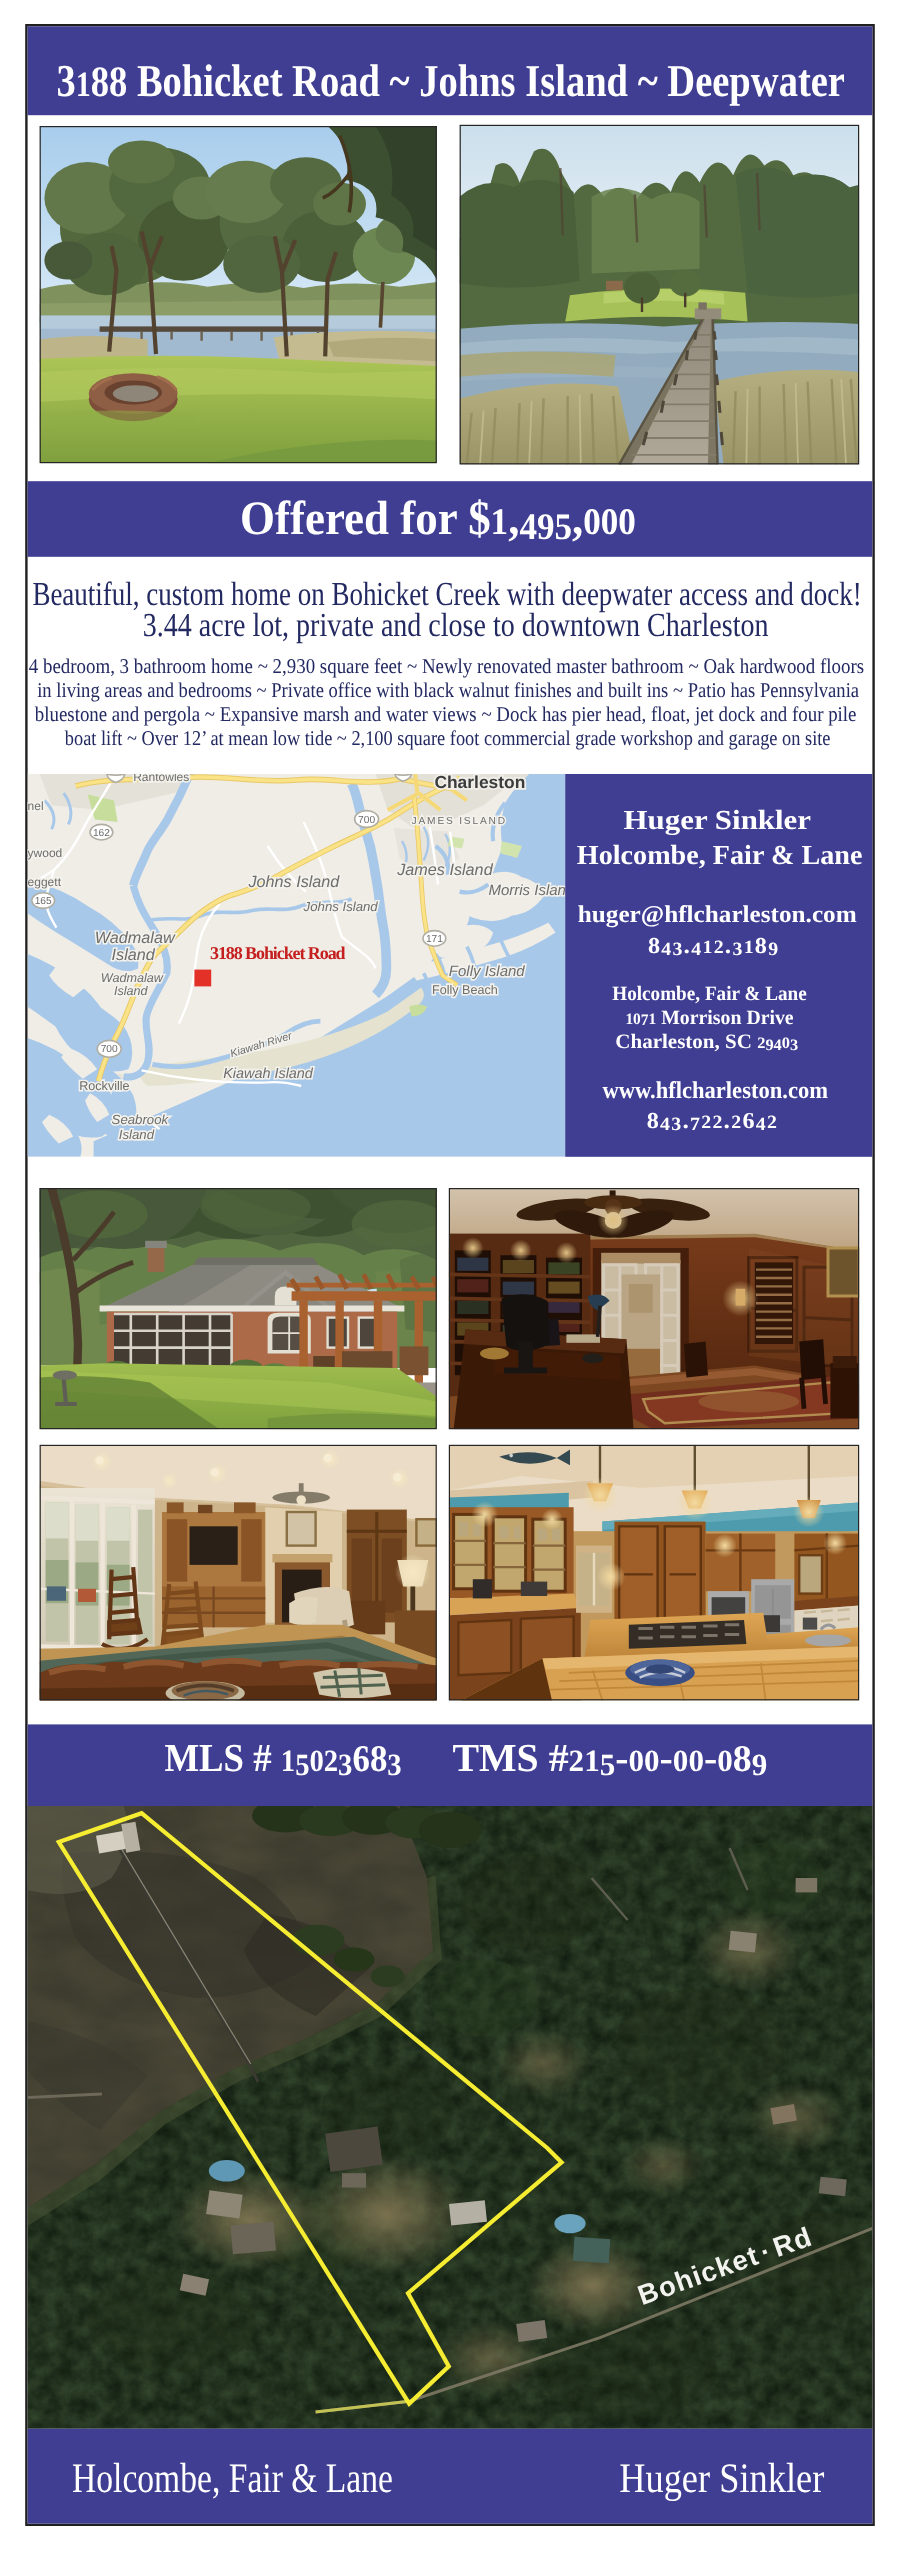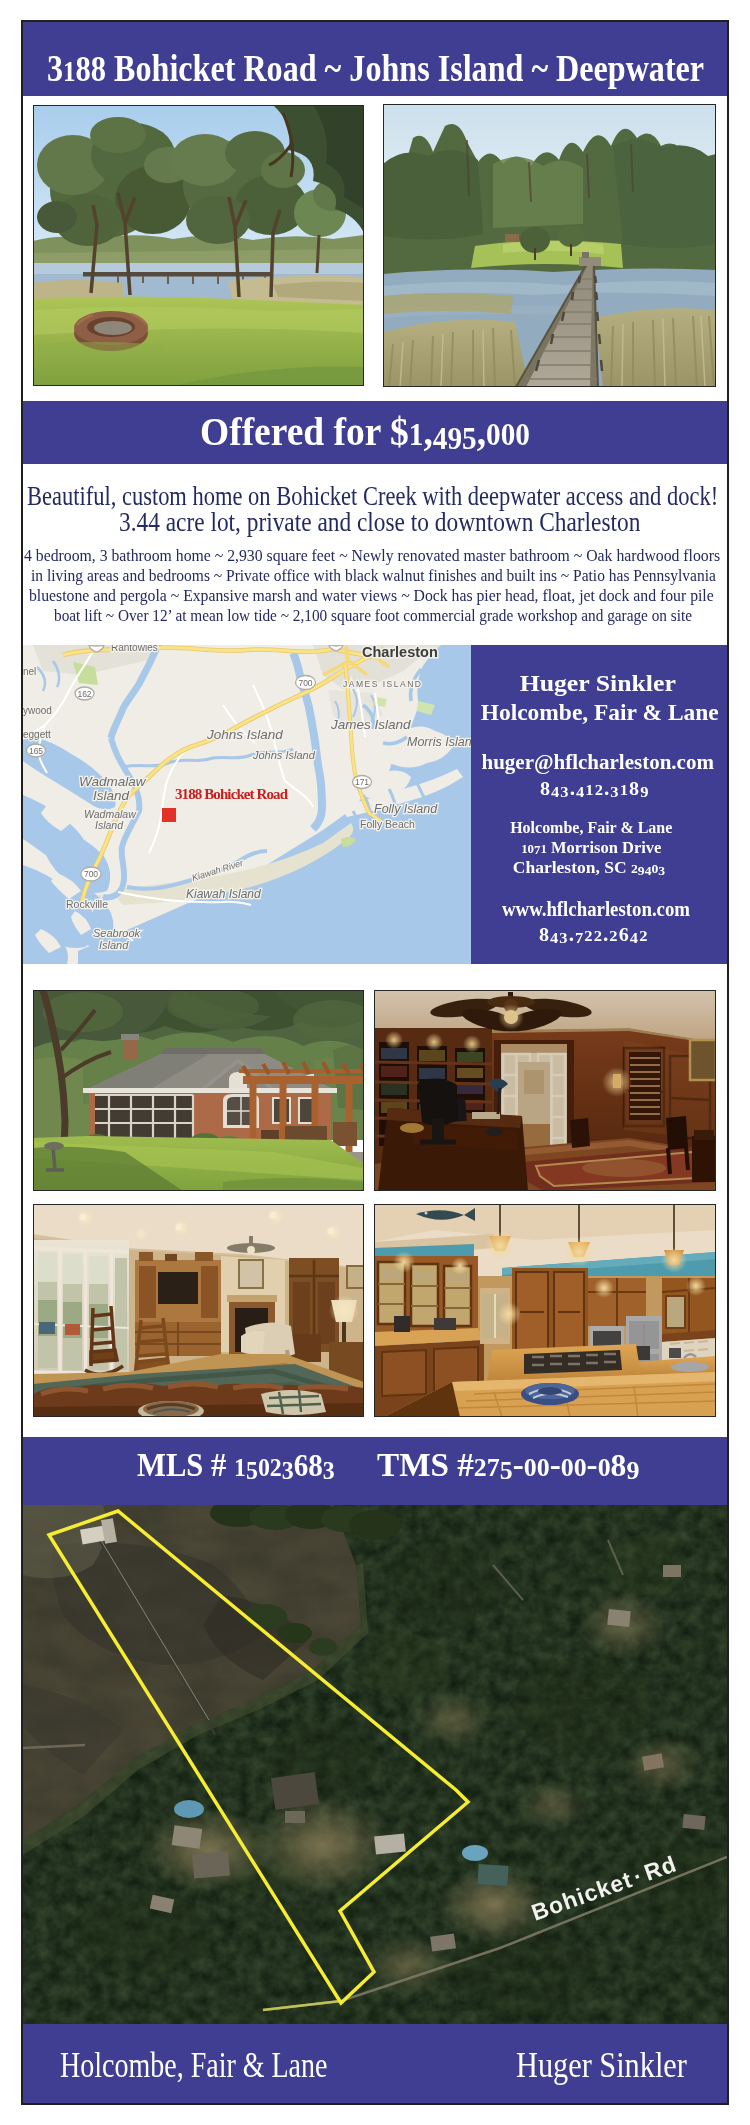--- a/index.html
+++ b/index.html
@@ -787,21 +787,21 @@
 <circle cx="322" cy="82" r="10" fill="url(#p6light)"></circle>
 <circle cx="135" cy="110" r="12" fill="url(#p6light)"></circle>
 <rect x="0" y="0" width="342" height="213" fill="#7c4414" opacity=".09"></rect>
 </svg>
   </div>
 
 <div class="abs blue" style="left:23px;top:1437px;width:704px;height:68px;"></div>
 
 <div class="abs wtxt" style="left:137px;top:1449px;font-size:33px;line-height:33px;"><span class="sq" style="transform:scaleX(.928);transform-origin:0 50%;">MLS # <span class="n0">1</span><span class="nd">5</span><span class="n0">02</span><span class="nd">3</span><span class="na">68</span><span class="nd">3</span></span></div>
 
-<div class="abs wtxt" style="left:377px;top:1449px;font-size:33px;line-height:33px;"><span class="sq" style="transform:scaleX(1.006);transform-origin:0 50%;">TMS #<span class="n0">27</span><span class="nd">5</span>-<span class="n0">00</span>-<span class="n0">00</span>-<span class="n0">0</span><span class="na">8</span><span class="nd">9</span></span></div>
+<div class="abs wtxt" style="left:377px;top:1449px;font-size:33px;line-height:33px;"><span class="sq" style="transform:scaleX(1.006);transform-origin:0 50%;">TMS #<span class="n0">21</span><span class="nd">5</span>-<span class="n0">00</span>-<span class="n0">00</span>-<span class="n0">0</span><span class="na">8</span><span class="nd">9</span></span></div>
 
 <div class="abs" style="left:23px;top:1505px;width:704px;height:519px;" id="aerial">
 <svg width="704" height="519" viewBox="0 0 704 519">
 <defs>
 <filter id="forestN" x="0" y="0" width="100%" height="100%" color-interpolation-filters="sRGB">
 <feTurbulence type="fractalNoise" baseFrequency="0.075" numOctaves="4" seed="11"></feTurbulence>
 <feColorMatrix type="matrix" values="0.17 0 0 0 0.05  0.20 0 0 0 0.095  0.14 0 0 0 0.05  0 0 0 0 1"></feColorMatrix>
 </filter>
 <filter id="marshN" x="-5%" y="-5%" width="110%" height="110%" color-interpolation-filters="sRGB">
 <feTurbulence type="fractalNoise" baseFrequency="0.02 0.04" numOctaves="3" seed="4"></feTurbulence>

